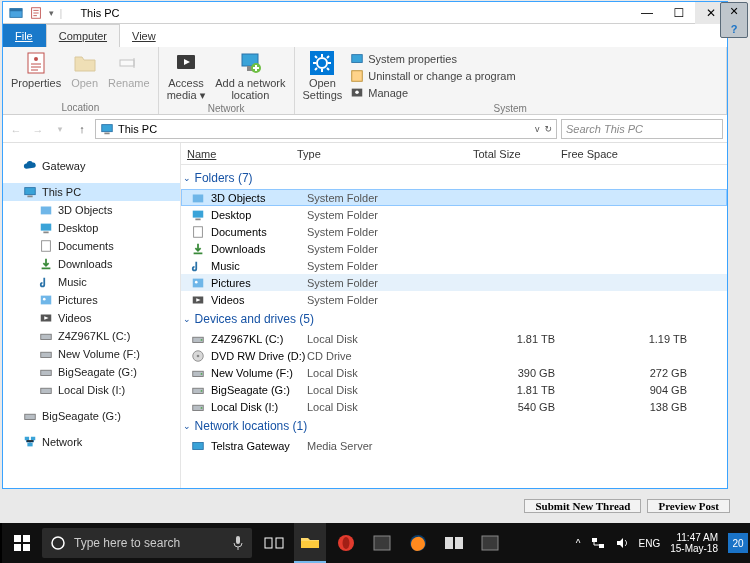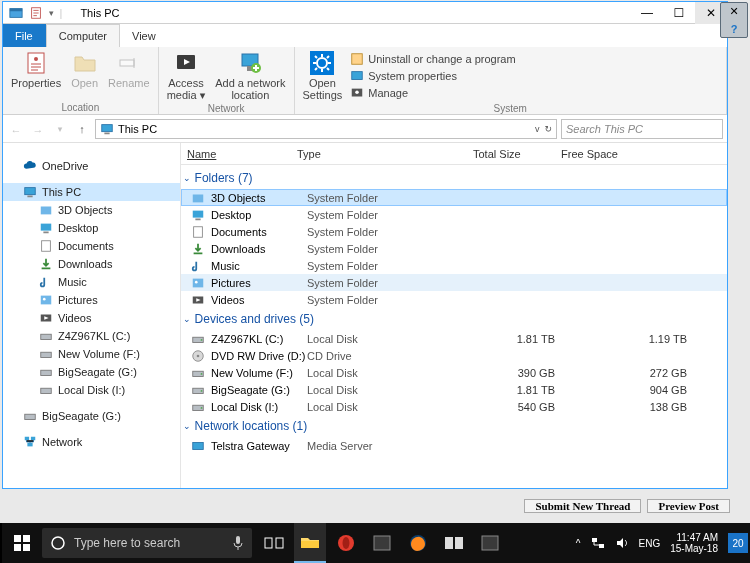--- a/index.html
+++ b/index.html
@@ -13,21 +13,21 @@
 .titlebar { height: 22px; display: flex; align-items: center; background: #fff; border-bottom: 1px solid #d0d0d0; font-size: 11px; }
 .titlebar .qat { display: flex; align-items: center; gap: 6px; padding: 0 6px; }
 .titlebar .qat .ico { width: 14px; height: 14px; }
 .titlebar .title { margin-left: 12px; flex: 1; }
 .winbtns { display: flex; }
 .winbtn { width: 32px; height: 22px; display: flex; align-items: center; justify-content: center; font-size: 12px; font-family: Arial; }
 .winbtn.close { background: #e8e8e8; }
 
 
 .tabs { height: 23px; display: flex; align-items: stretch; background: #fff; }
-.tab { padding: 8px 12px; display: flex; align-items: center; font-size: 11px; color: #333; border-right: 1px solid transparent; cursor: default; }
+.tab { padding: 8px 12px; display: flex; align-items: center; font-size: 11px; color: #333; border-right: 1px solid transparent; cursor: default; text-decoration: underline; }
 .tab.file { background: #1979ca; color: #fff; }
 .tab.active { background: #f5f5f5; border: 1px solid #d0d0d0; border-bottom: none; }
 
 
 .ribbon { height: 68px; background: #f5f5f5; border-bottom: 1px solid #d0d0d0; display: flex; font-size: 11px; }
 .rgroup { border-right: 1px solid #d8d8d8; display: flex; flex-direction: column; padding: 2px 4px 0; }
 .rgroup .items { flex: 1; display: flex; align-items: flex-start; gap: 2px; }
 .rgroup .lbl { text-align: center; color: #777; font-size: 10px; padding-bottom: 1px; }
 .rbtn { display: flex; flex-direction: column; align-items: center; justify-content: flex-start; padding: 2px 4px; color: #444; text-align: center; line-height: 1.1; gap: 2px; }
 .rbtn .ic { width: 24px; height: 24px; }
@@ -204,32 +204,32 @@
                   </g>
                 </svg>
               </span>
             <span style="white-space:pre">Open
 Settings</span>
           </div>
           <div class="rstack">
             <div class="rbtn small">
                 <span class="ic">
                   <svg viewBox="0 0 16 16">
+                    <rect x="2" y="3" width="12" height="9" fill="#3aa3d8" stroke="#2a72a8"></rect>
+                  </svg>
+                </span>
+                <span>System properties</span>
+              </div>
+            <div class="rbtn small">
+                <span class="ic">
+                  <svg viewBox="0 0 16 16">
                     <rect x="2" y="2" width="12" height="12" fill="#ffd38a" stroke="#b88a2a"></rect>
                   </svg>
                 </span>
                 <span>Uninstall or change a program</span>
-              </div>
-            <div class="rbtn small">
-                <span class="ic">
-                  <svg viewBox="0 0 16 16">
-                    <rect x="2" y="3" width="12" height="9" fill="#3aa3d8" stroke="#2a72a8"></rect>
-                  </svg>
-                </span>
-                <span>System properties</span>
               </div>
             <div class="rbtn small">
                 <span class="ic">
                   <svg viewBox="0 0 16 16">
                     <rect x="2" y="3" width="12" height="9" fill="#555"></rect>
                     <circle cx="8" cy="7" r="2" fill="#fff"></circle>
                   </svg>
                 </span>
                 <span>Manage</span>
               </div>
@@ -263,21 +263,21 @@
     <div class="body">
 
       <div class="nav">
         <div class="navgap"></div>
         <div class="navitem">
             <span class="ic">
               <svg viewBox="0 0 16 16">
                 <path d="M4 11a3 3 0 010-6 4 4 0 017-1 3 3 0 011 6z" fill="#0a64a4"></path>
               </svg>
             </span>
-            <span>OneDrive</span>
+            <span>Gateway</span>
           </div>
         <div class="navgap"></div>
         <div class="navitem sel">
             <span class="ic">
               <svg viewBox="0 0 16 16">
                 <rect x="2" y="3" width="12" height="8" fill="#3aa3d8" stroke="#2a72a8"></rect>
                 <rect x="5" y="12" width="6" height="2" fill="#888"></rect>
               </svg>
             </span>
             <span>This PC</span>

